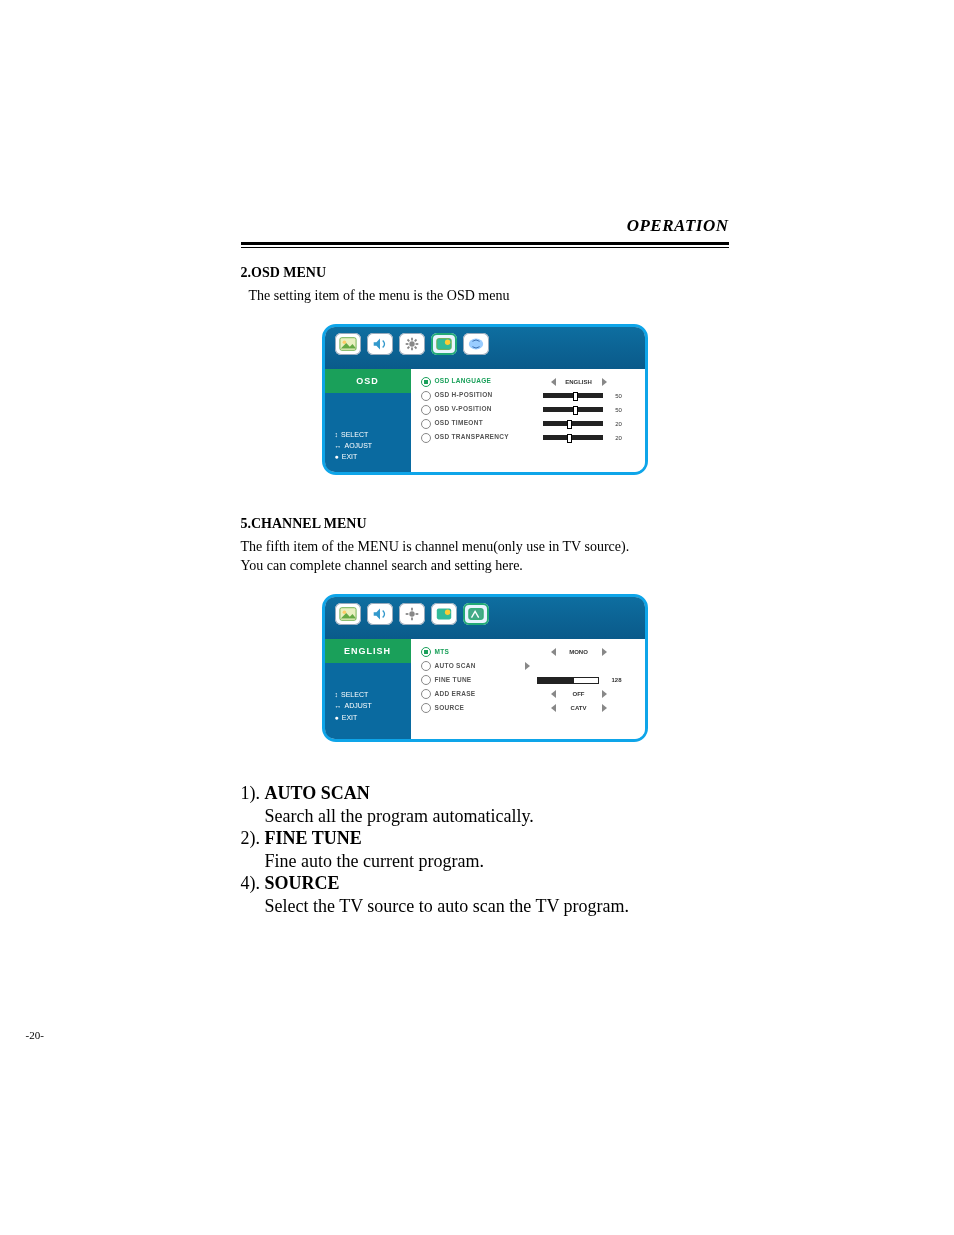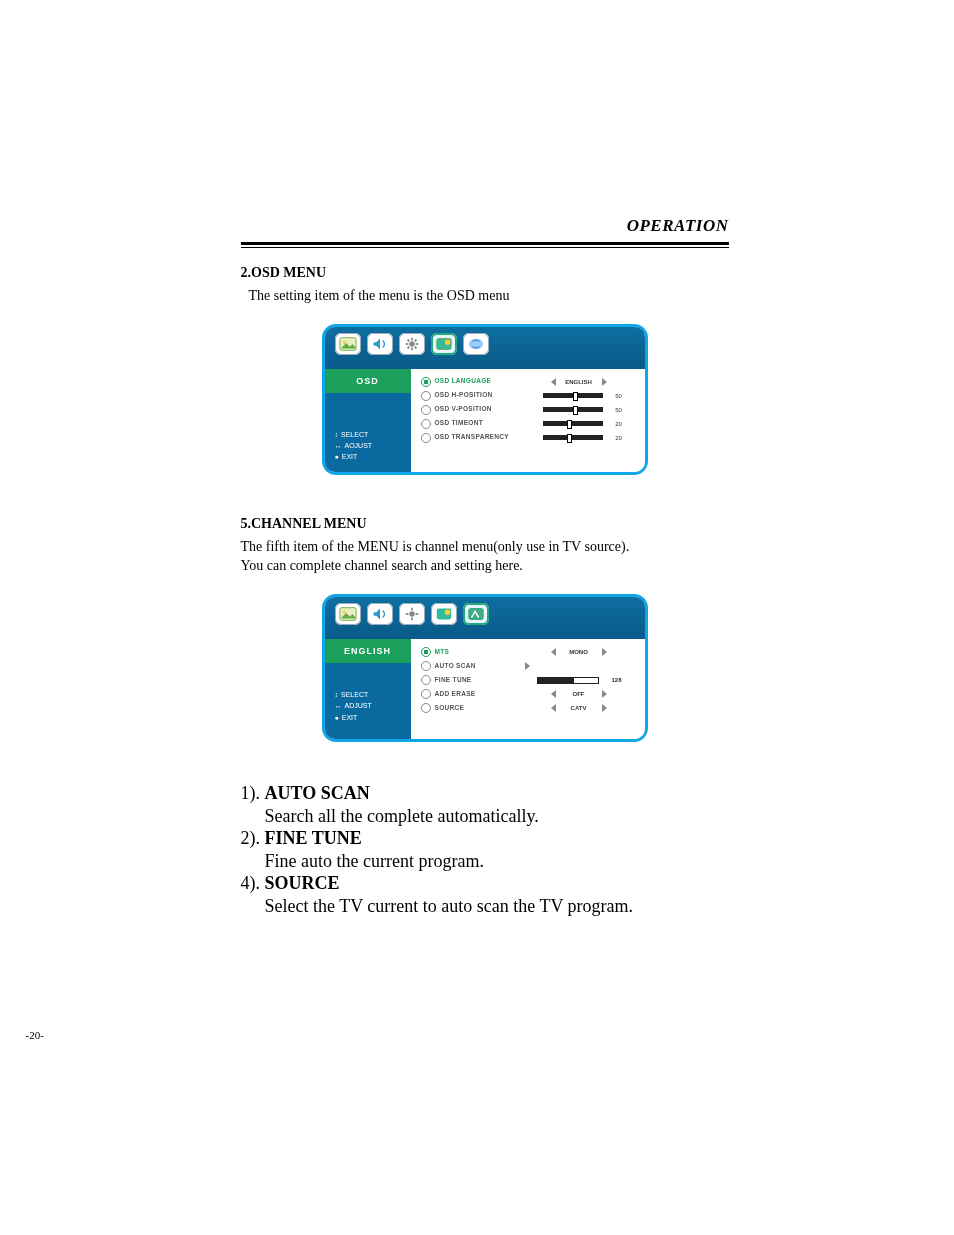--- a/index.html
+++ b/index.html
@@ -293,31 +293,31 @@
             </div>
           </div>
         </div>
       </div>
     </div>
 
     <div class="explain">
       <div>
         <span class="item-num">1).</span>
         <span class="item-head">AUTO  SCAN</span>
-        <div class="item-body">Search all the complete automatically.</div>
+        <div class="item-body">Search all the program automatically.</div>
       </div>
       <div>
         <span class="item-num">2).</span>
         <span class="item-head">FINE TUNE</span>
         <div class="item-body">Fine auto the current program.</div>
       </div>
       <div>
         <span class="item-num">4).</span>
         <span class="item-head">SOURCE</span>
-        <div class="item-body">Select the TV current to auto scan the TV program.</div>
+        <div class="item-body">Select the TV source to auto scan the TV program.</div>
       </div>
     </div>
 
   </div>
 
   <div class="pagenum">-20-</div>
 
 </div>
 
 </body></html>

